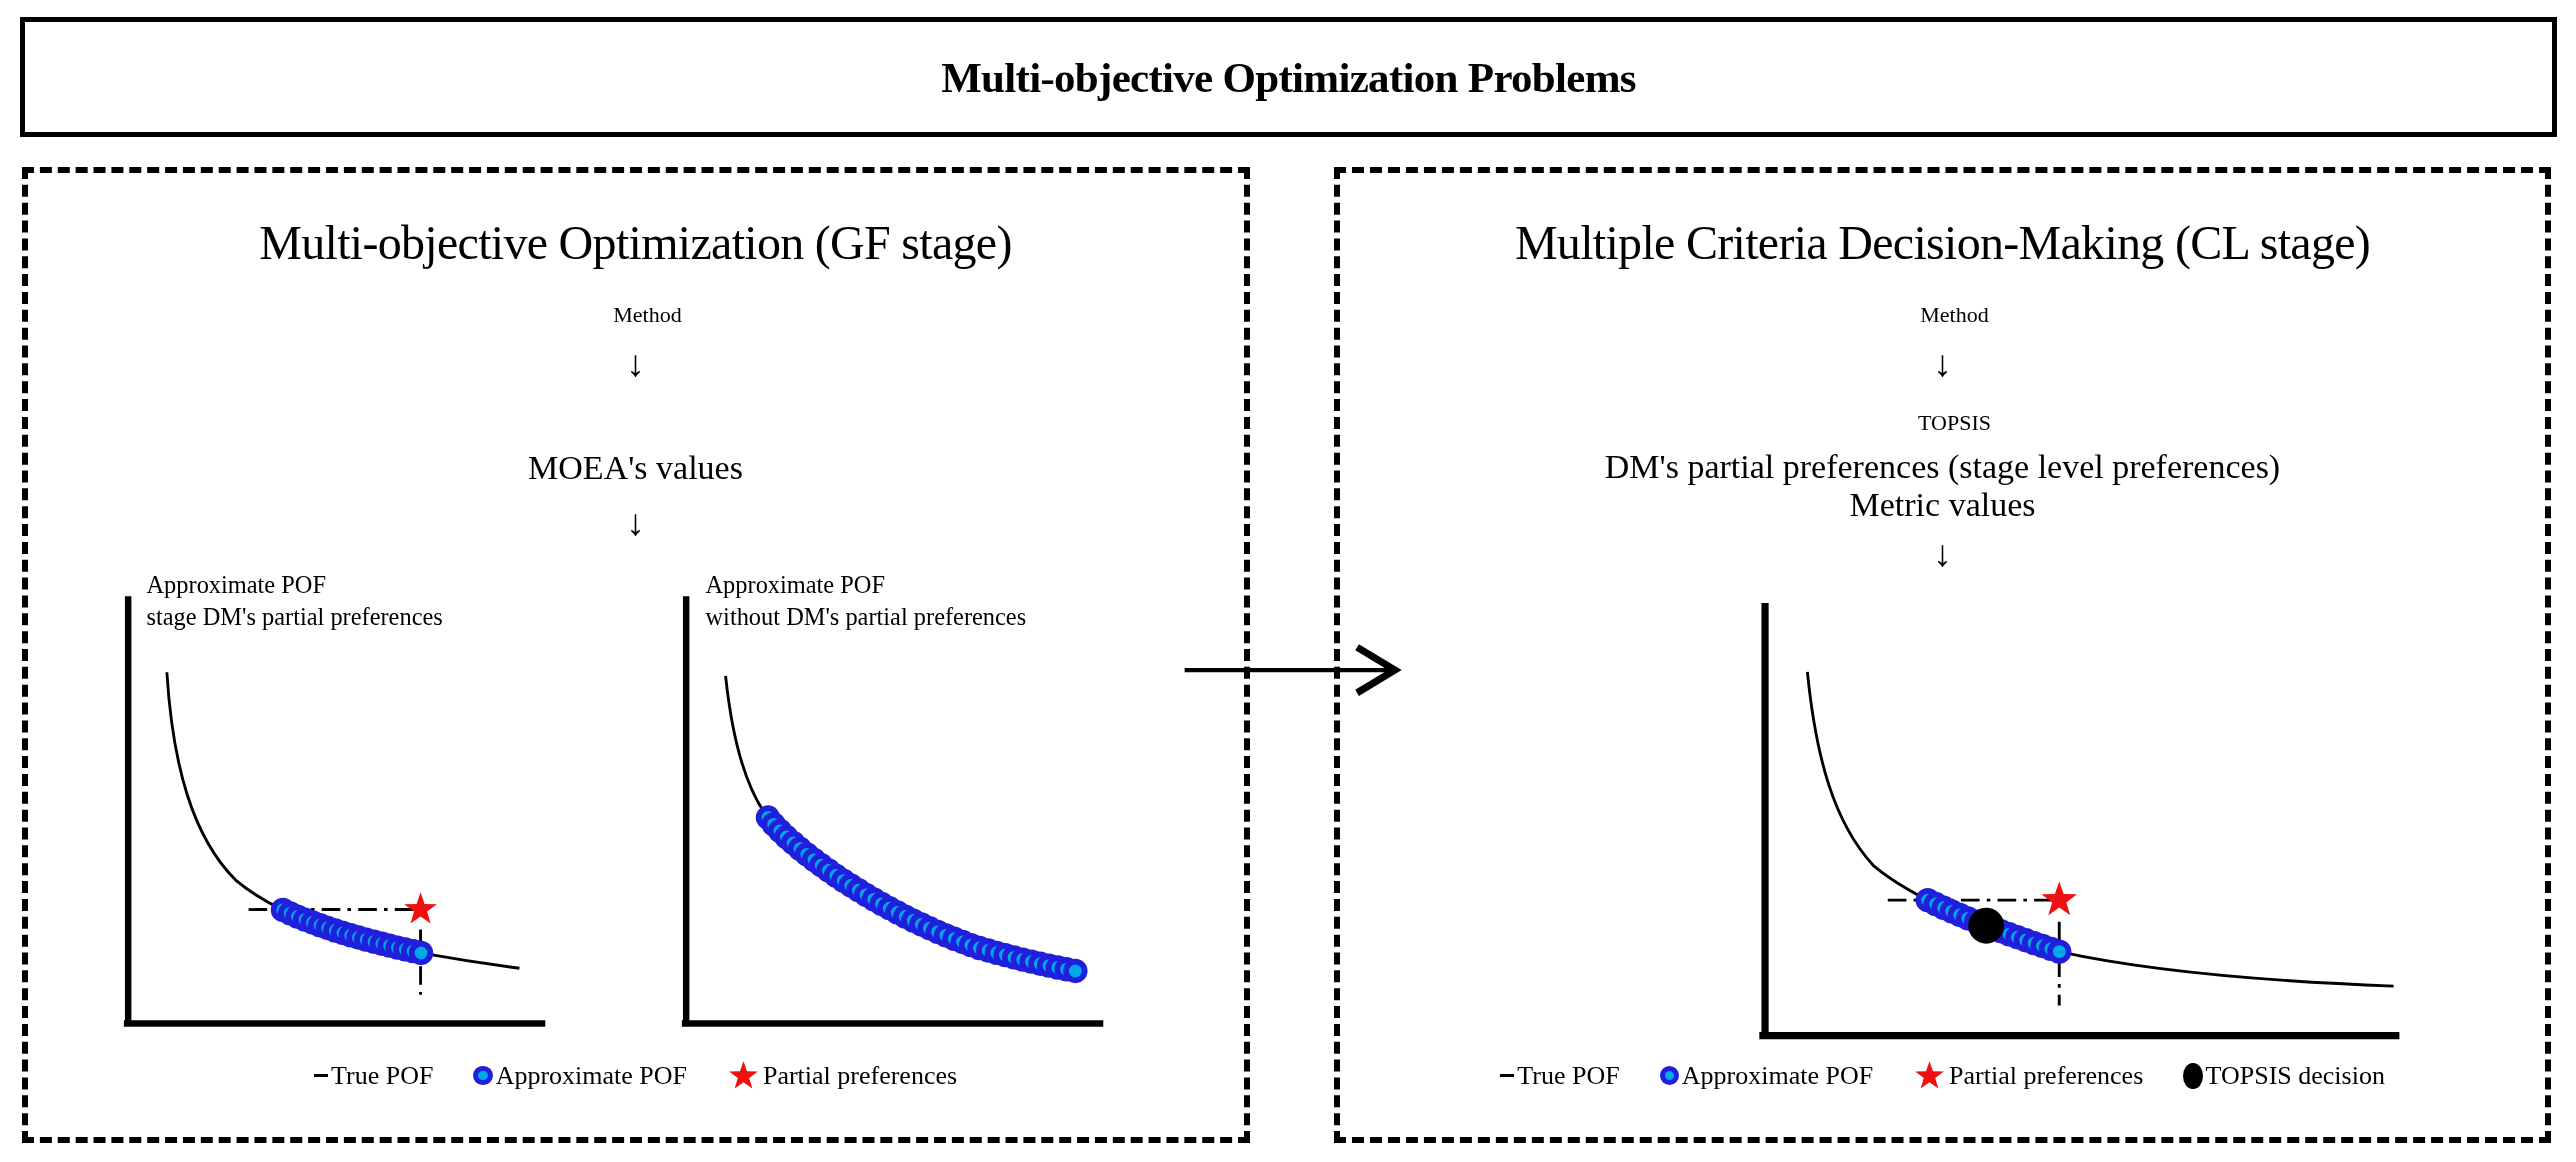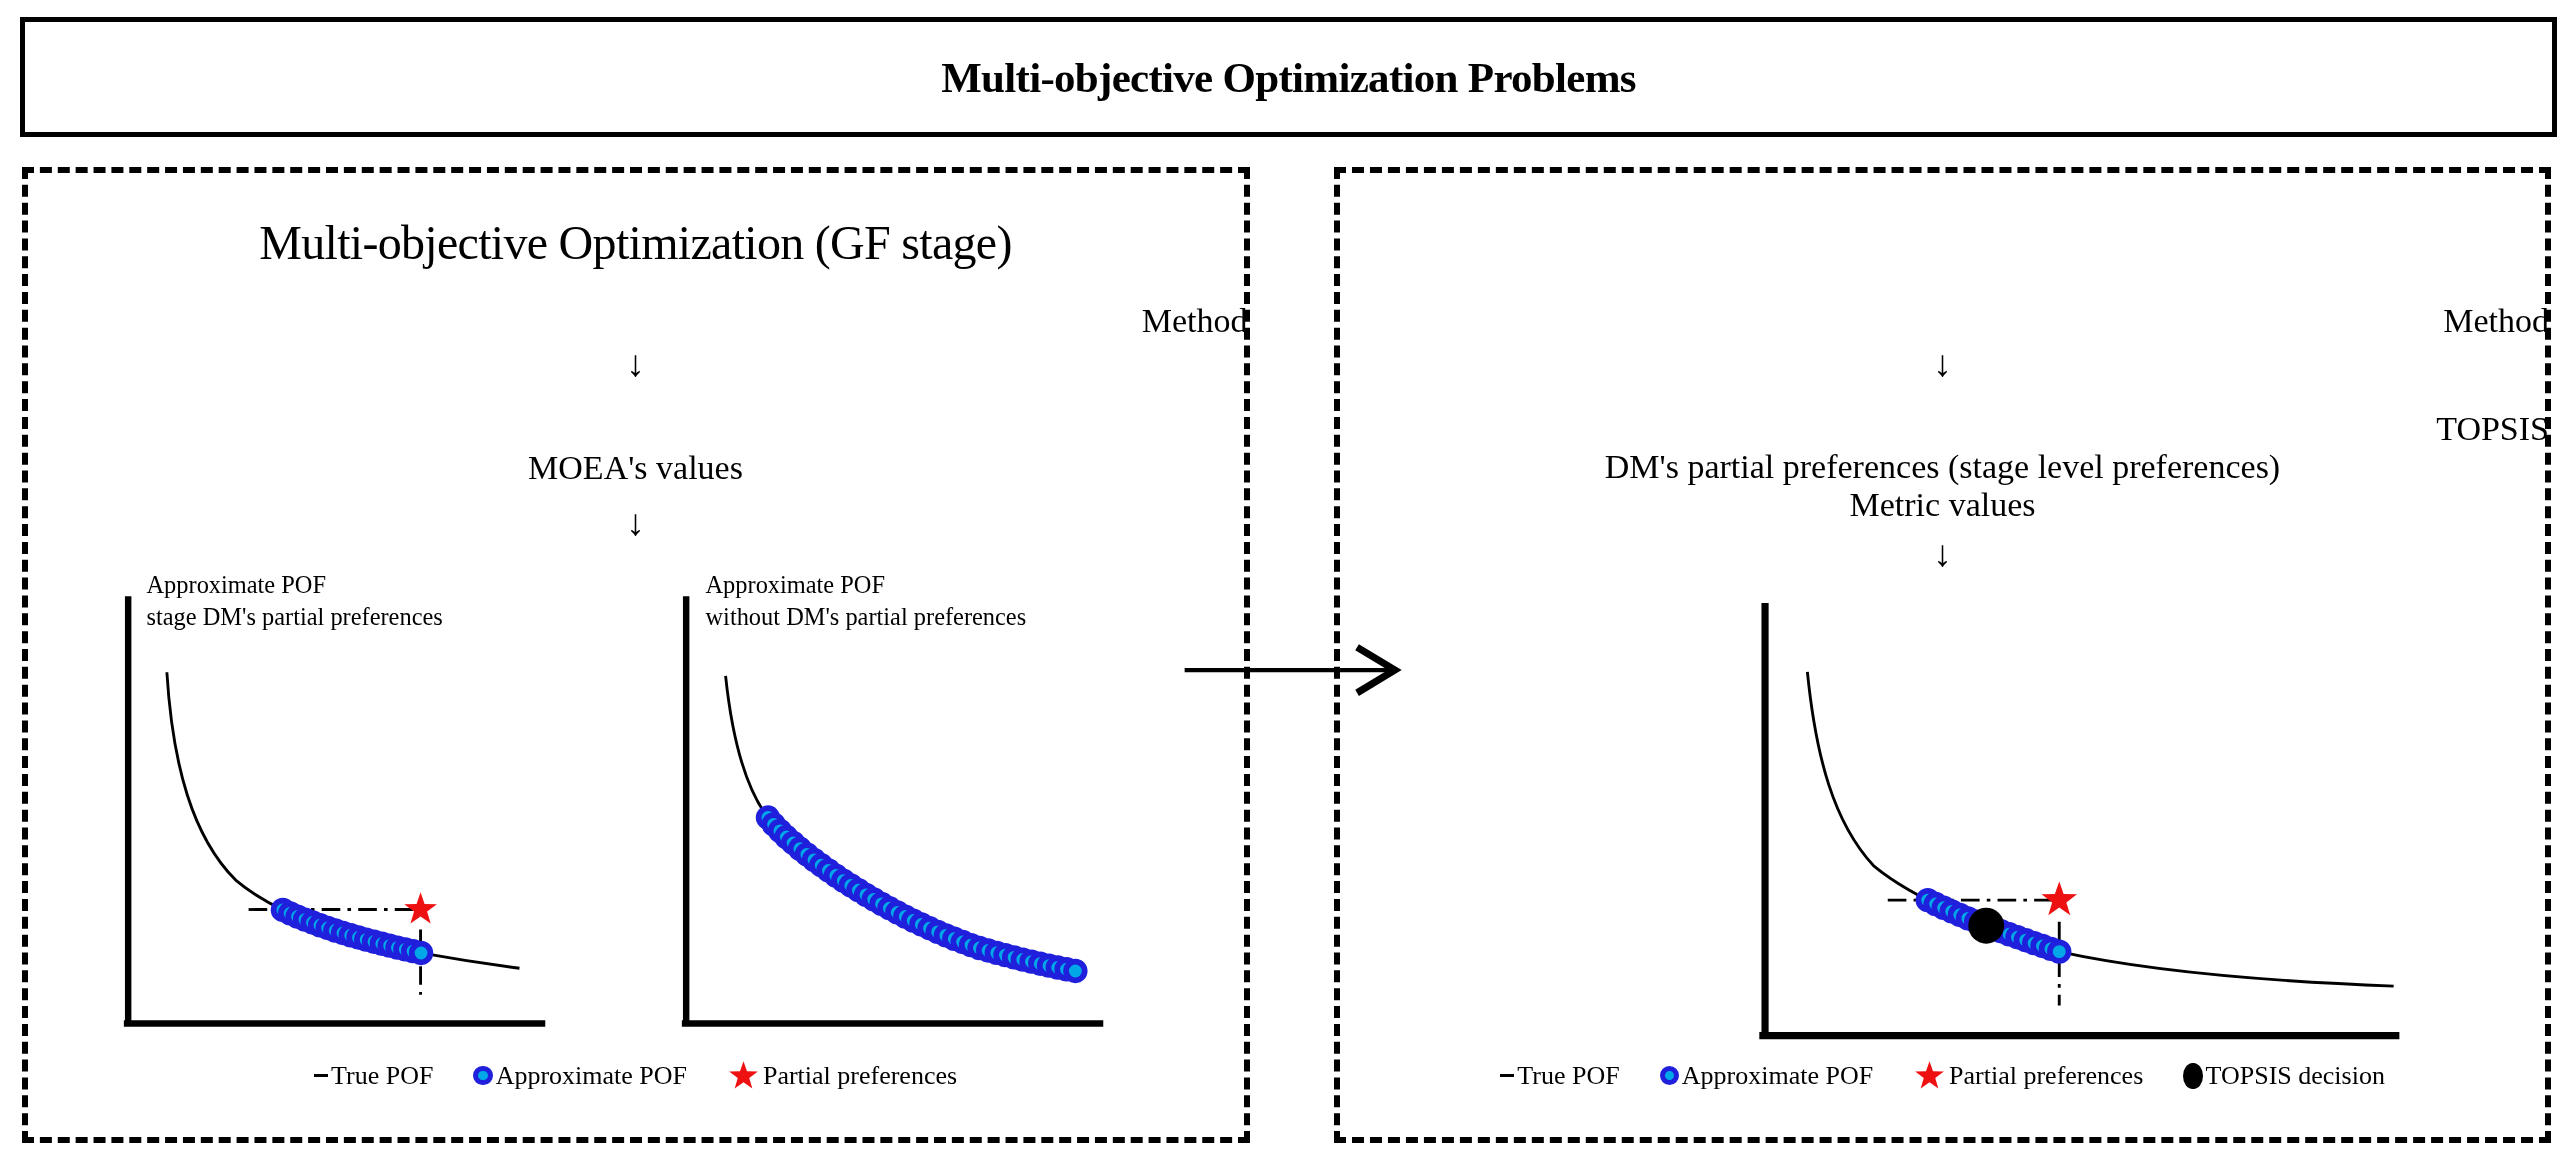--- a/index.html
+++ b/index.html
@@ -14,22 +14,22 @@
   .main-title{font-size:43px;font-weight:bold;letter-spacing:-0.7px;}
 
   
   .panel{position:absolute;top:167px;height:976px;border:6.5px dashed #000;
          box-sizing:border-box;}
   .panel.left{left:21.5px;width:1228px;}
   .panel.right{left:1334px;width:1217px;}
 
   .panel-title{position:absolute;top:42px;left:0;width:100%;text-align:center;
                font-size:48px;letter-spacing:-0.7px;white-space:nowrap;}
-  .flow-label{position:absolute;left:4px;width:100%;text-align:right;
-              font-size:34px;white-space:nowrap;}
+  .flow-label{position:absolute;left:12px;width:100%;text-align:center;
+              font-size:22px;white-space:nowrap;}
   .flow-sublabel{position:absolute;left:0;width:100%;text-align:center;
                  font-size:34px;white-space:nowrap;}
   .flow-arrow{position:absolute;left:0;width:100%;text-align:center;
               font-size:37px;line-height:1;}
   .p-method{top:129px;}
   .p-arrow1{top:172px;}
   .p-name{top:240px;}
   .p-out{top:276px;}
   .p-arrow2-left{top:331px;}
   .p-name-r{top:237px;}
@@ -173,20 +173,21 @@
         <span class="legend-item">
           <svg width="33" height="33" viewBox="0 0 46 46">
             <polygon points="23.0,3.0 27.9,17.2 43.0,17.5 31.0,26.6 35.3,41.0 23.0,32.4 10.7,41.0 15.0,26.6 3.0,17.5 18.1,17.2" fill="#EE1111"></polygon>
           </svg>
           <span>Partial preferences</span>
         </span>
       </div>
   </section>
 
   <section class="panel right">
+    <div class="panel-title">Multiple Criteria Decision-Making (CL stage)</div>
     <div class="flow-label p-method">Method</div>
     <div class="flow-arrow p-arrow1">↓</div>
     <div class="flow-label p-name-r">TOPSIS</div>
     <div class="flow-sublabel p-out-r">DM's partial preferences (stage level preferences)</div>
     <div class="flow-sublabel p-out2-r">Metric values</div>
     <div class="flow-arrow p-arrow2-right">↓</div>
 
     <svg id="fig-c" class="plot" viewBox="0 0 910 620">
         <line x1="14" y1="4" x2="14" y2="607" stroke="#000000" stroke-width="10" fill="none"></line>
         <line x1="6" y1="607" x2="898" y2="607" stroke="#000000" stroke-width="10" fill="none"></line>

